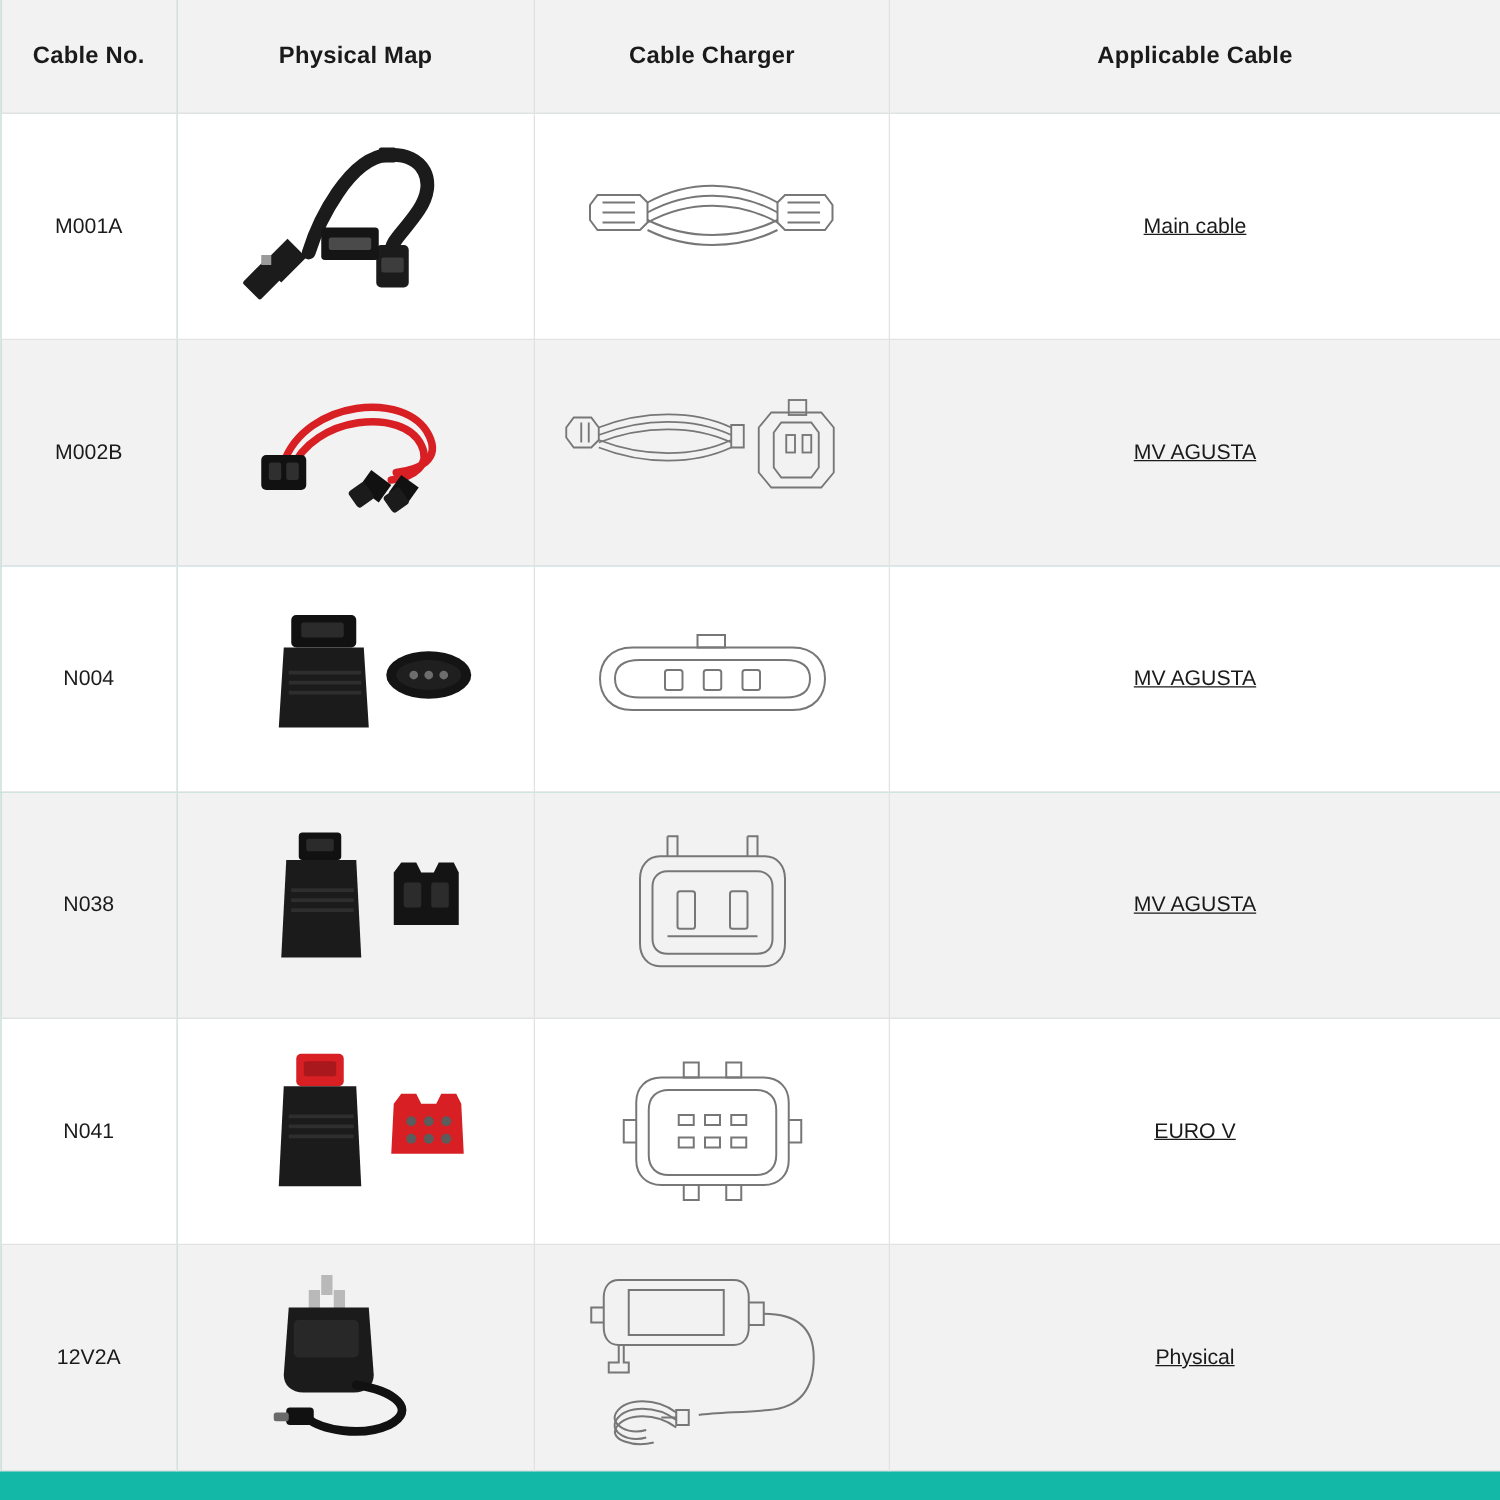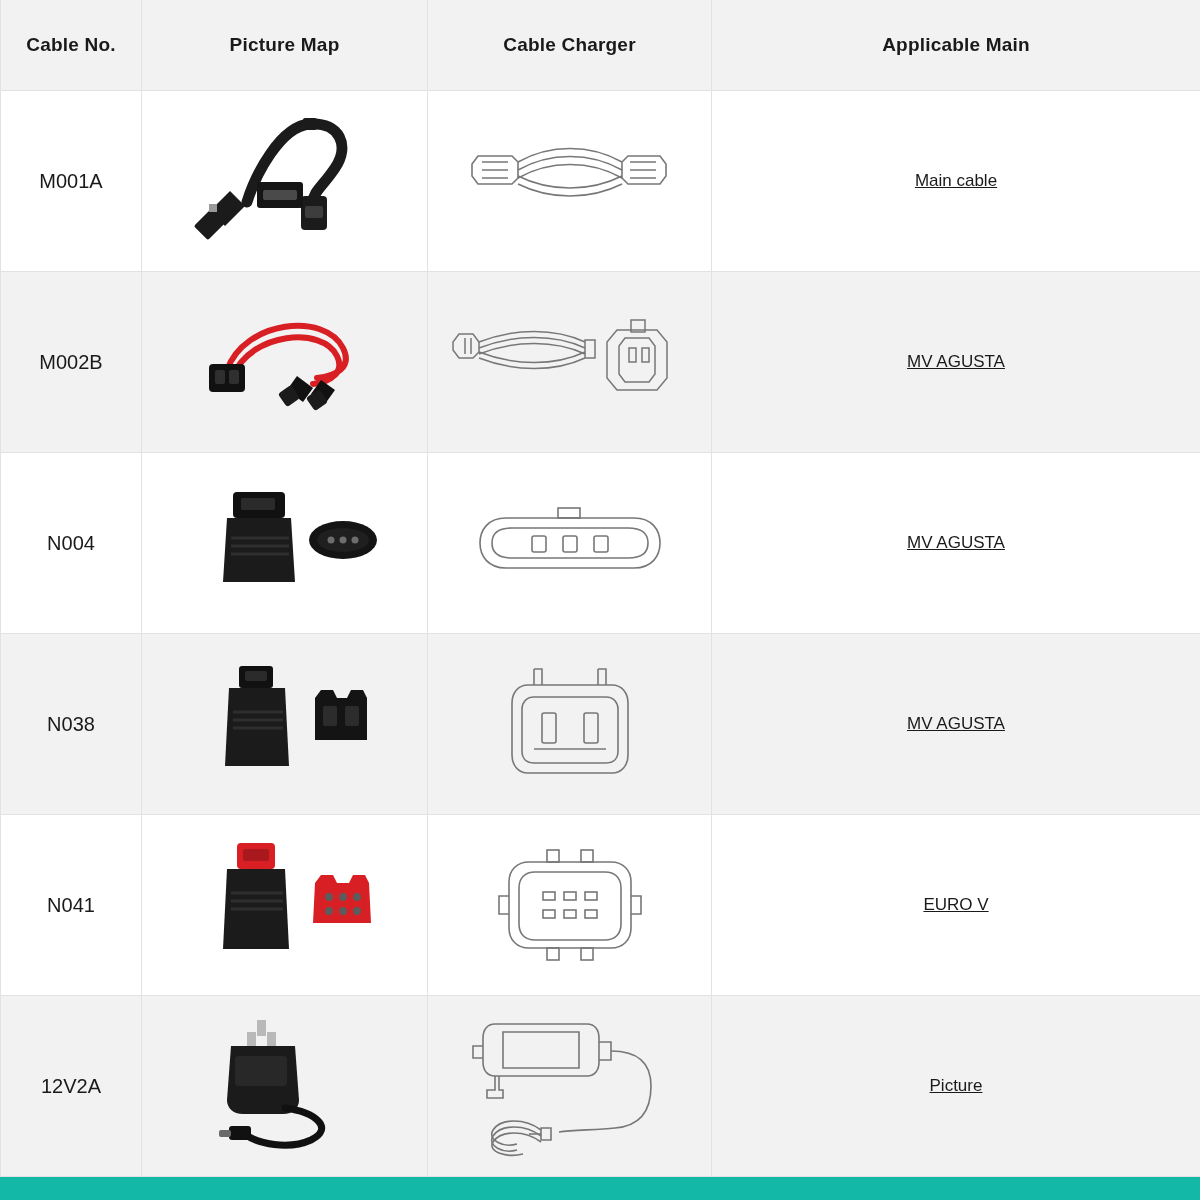--- a/index.html
+++ b/index.html
@@ -54,39 +54,39 @@
     align-items: center;
     justify-content: center;
     height: 100%;
     width: 100%;
   }
   .art {
     display: block;
     margin: 0 auto;
   }
   .model-text { font-size: 17px; color: #1a1a1a; text-decoration: underline; }
-  .cable-no { font-size: 20px; color: #1a1a1a; }
+  .cable-no { font-size: 17px; color: #1a1a1a; }
 </style>
 </head>
 <body>
 
 <div id="page">
   <table class="cable-table">
     <colgroup>
       <col class="c1">
         <col class="c2">
         <col class="c3">
         <col class="c4">
     </colgroup>
     <thead>
       <tr>
         <th>Cable No.</th>
-        <th>Picture Map</th>
+        <th>Physical Map</th>
         <th>Cable Charger</th>
-        <th>Applicable Main</th>
+        <th>Applicable Cable</th>
       </tr>
     </thead>
     <tbody>
 
       <tr class="row-plain">
         <td>
           <div class="cell-inner">
               <span class="cable-no">M001A</span>
             </div>
         </td>
@@ -349,20 +349,20 @@
                 <path d="M86 128 L74 128"></path>
                 <path d="M86 124 C 70 112, 46 112, 38 124 C 32 134, 48 142, 62 138"></path>
                 <path d="M86 130 C 70 118, 46 118, 38 130 C 32 140, 48 148, 62 144"></path>
                 <path d="M86 136 C 70 124, 46 124, 38 136 C 32 146, 52 152, 68 148"></path>
               </g>
             </svg>
           </div>
         </td>
         <td>
           <div class="cell-inner">
-              <span class="model-text">Picture</span>
+              <span class="model-text">Physical</span>
             </div>
         </td>
       </tr>
 
     </tbody>
   </table>
 </div>
 
 </body></html>

